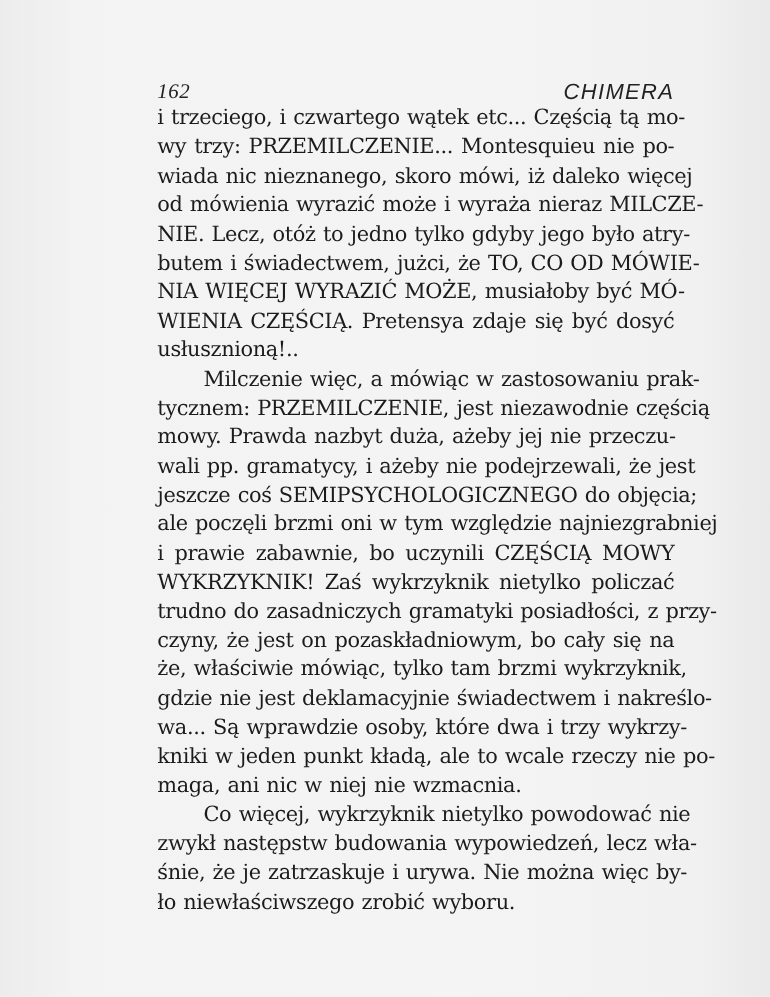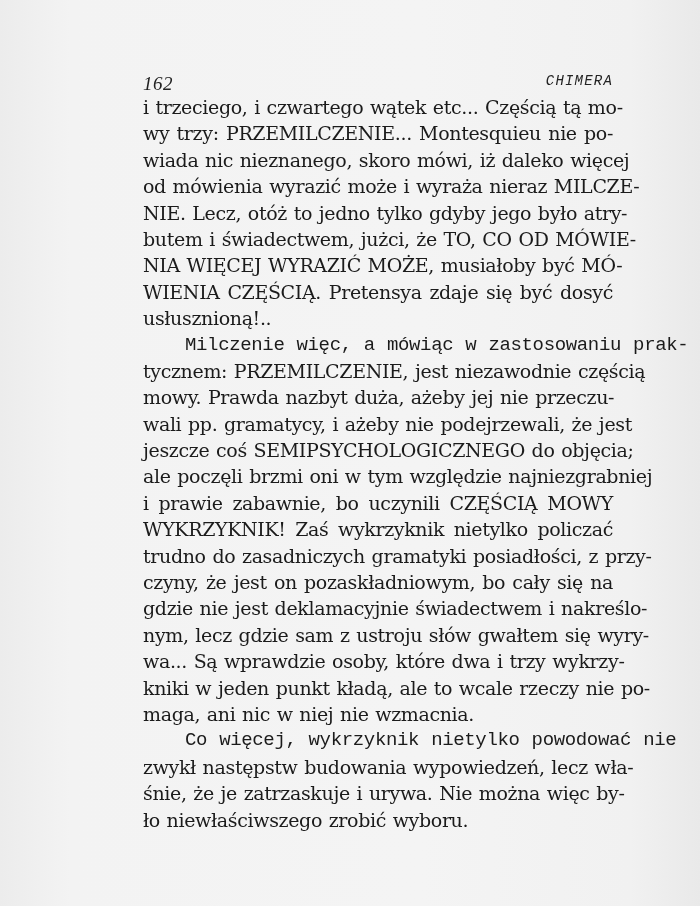--- a/index.html
+++ b/index.html
@@ -15,36 +15,36 @@
   .running-head {
     position: absolute; left: 143px; top: 73px; width: 470px; height: 24px;
   }
   .page-number {
     position: absolute; left: 0; top: 0;
     font-family: "Liberation Serif", serif; font-style: italic;
     font-size: 19px; letter-spacing: 0.5px; color: #222;
   }
   .running-title {
     position: absolute; right: 0; top: 0;
-    font-family: Liberation Mono, monospace; font-style: italic;
-    font-size: 14px; letter-spacing: 1.2px; color: #222;
+    font-family: Liberation Sans, sans-serif; font-style: italic;
+    font-size: 20px; letter-spacing: 1.2px; color: #222;
   }
   .body-text {
     position: absolute; left: 143px; top: 94px; width: 470px;
   }
   .line {
     display: block; height: 26.4px; line-height: 26.4px;
     font-family: "DejaVu Serif", serif;
     font-size: 19px;
     text-align: justify; text-align-last: justify;
     white-space: nowrap; overflow: visible;
     letter-spacing: -0.35px; word-spacing: 1px;
   }
   .line.last { text-align-last: left; }
-  .line.indent { padding-left: 42px; font-family: Liberation Mono, monospace; }
+  .line.indent { padding-left: 42px; }
   .paragraph { margin: 0; }
 </style>
 </head>
 <body>
 
 <div class="page">
   <div class="running-head">
     <span class="page-number">162</span>
     <span class="running-title">CHIMERA</span>
   </div>
@@ -65,22 +65,22 @@
         <span class="line indent">Milczenie więc, a mówiąc w zastosowaniu prak-</span>
         <span class="line">tycznem: PRZEMILCZENIE, jest niezawodnie częścią</span>
         <span class="line">mowy. Prawda nazbyt duża, ażeby jej nie przeczu-</span>
         <span class="line">wali pp. gramatycy, i ażeby nie podejrzewali, że jest</span>
         <span class="line">jeszcze coś SEMIPSYCHOLOGICZNEGO do objęcia;</span>
         <span class="line">ale poczęli brzmi oni w tym względzie najniezgrabniej</span>
         <span class="line">i prawie zabawnie, bo uczynili CZĘŚCIĄ MOWY</span>
         <span class="line">WYKRZYKNIK! Zaś wykrzyknik nietylko policzać</span>
         <span class="line">trudno do zasadniczych gramatyki posiadłości, z przy-</span>
         <span class="line">czyny, że jest on pozaskładniowym, bo cały się na</span>
+        <span class="line">że, właściwie mówiąc, tylko tam brzmi wykrzyknik,</span>
         <span class="line">gdzie nie jest deklamacyjnie świadectwem i nakreślo-</span>
-        <span class="line">nym, lecz gdzie sam z ustroju słów gwałtem się wyry-</span>
         <span class="line">wa... Są wprawdzie osoby, które dwa i trzy wykrzy-</span>
         <span class="line">kniki w jeden punkt kładą, ale to wcale rzeczy nie po-</span>
         <span class="line last">maga, ani nic w niej nie wzmacnia.</span>
       </div>
     <div class="paragraph">
         <span class="line indent">Co więcej, wykrzyknik nietylko powodować nie</span>
         <span class="line">zwykł następstw budowania wypowiedzeń, lecz wła-</span>
         <span class="line">śnie, że je zatrzaskuje i urywa. Nie można więc by-</span>
         <span class="line last">ło niewłaściwszego zrobić wyboru.</span>
       </div>

